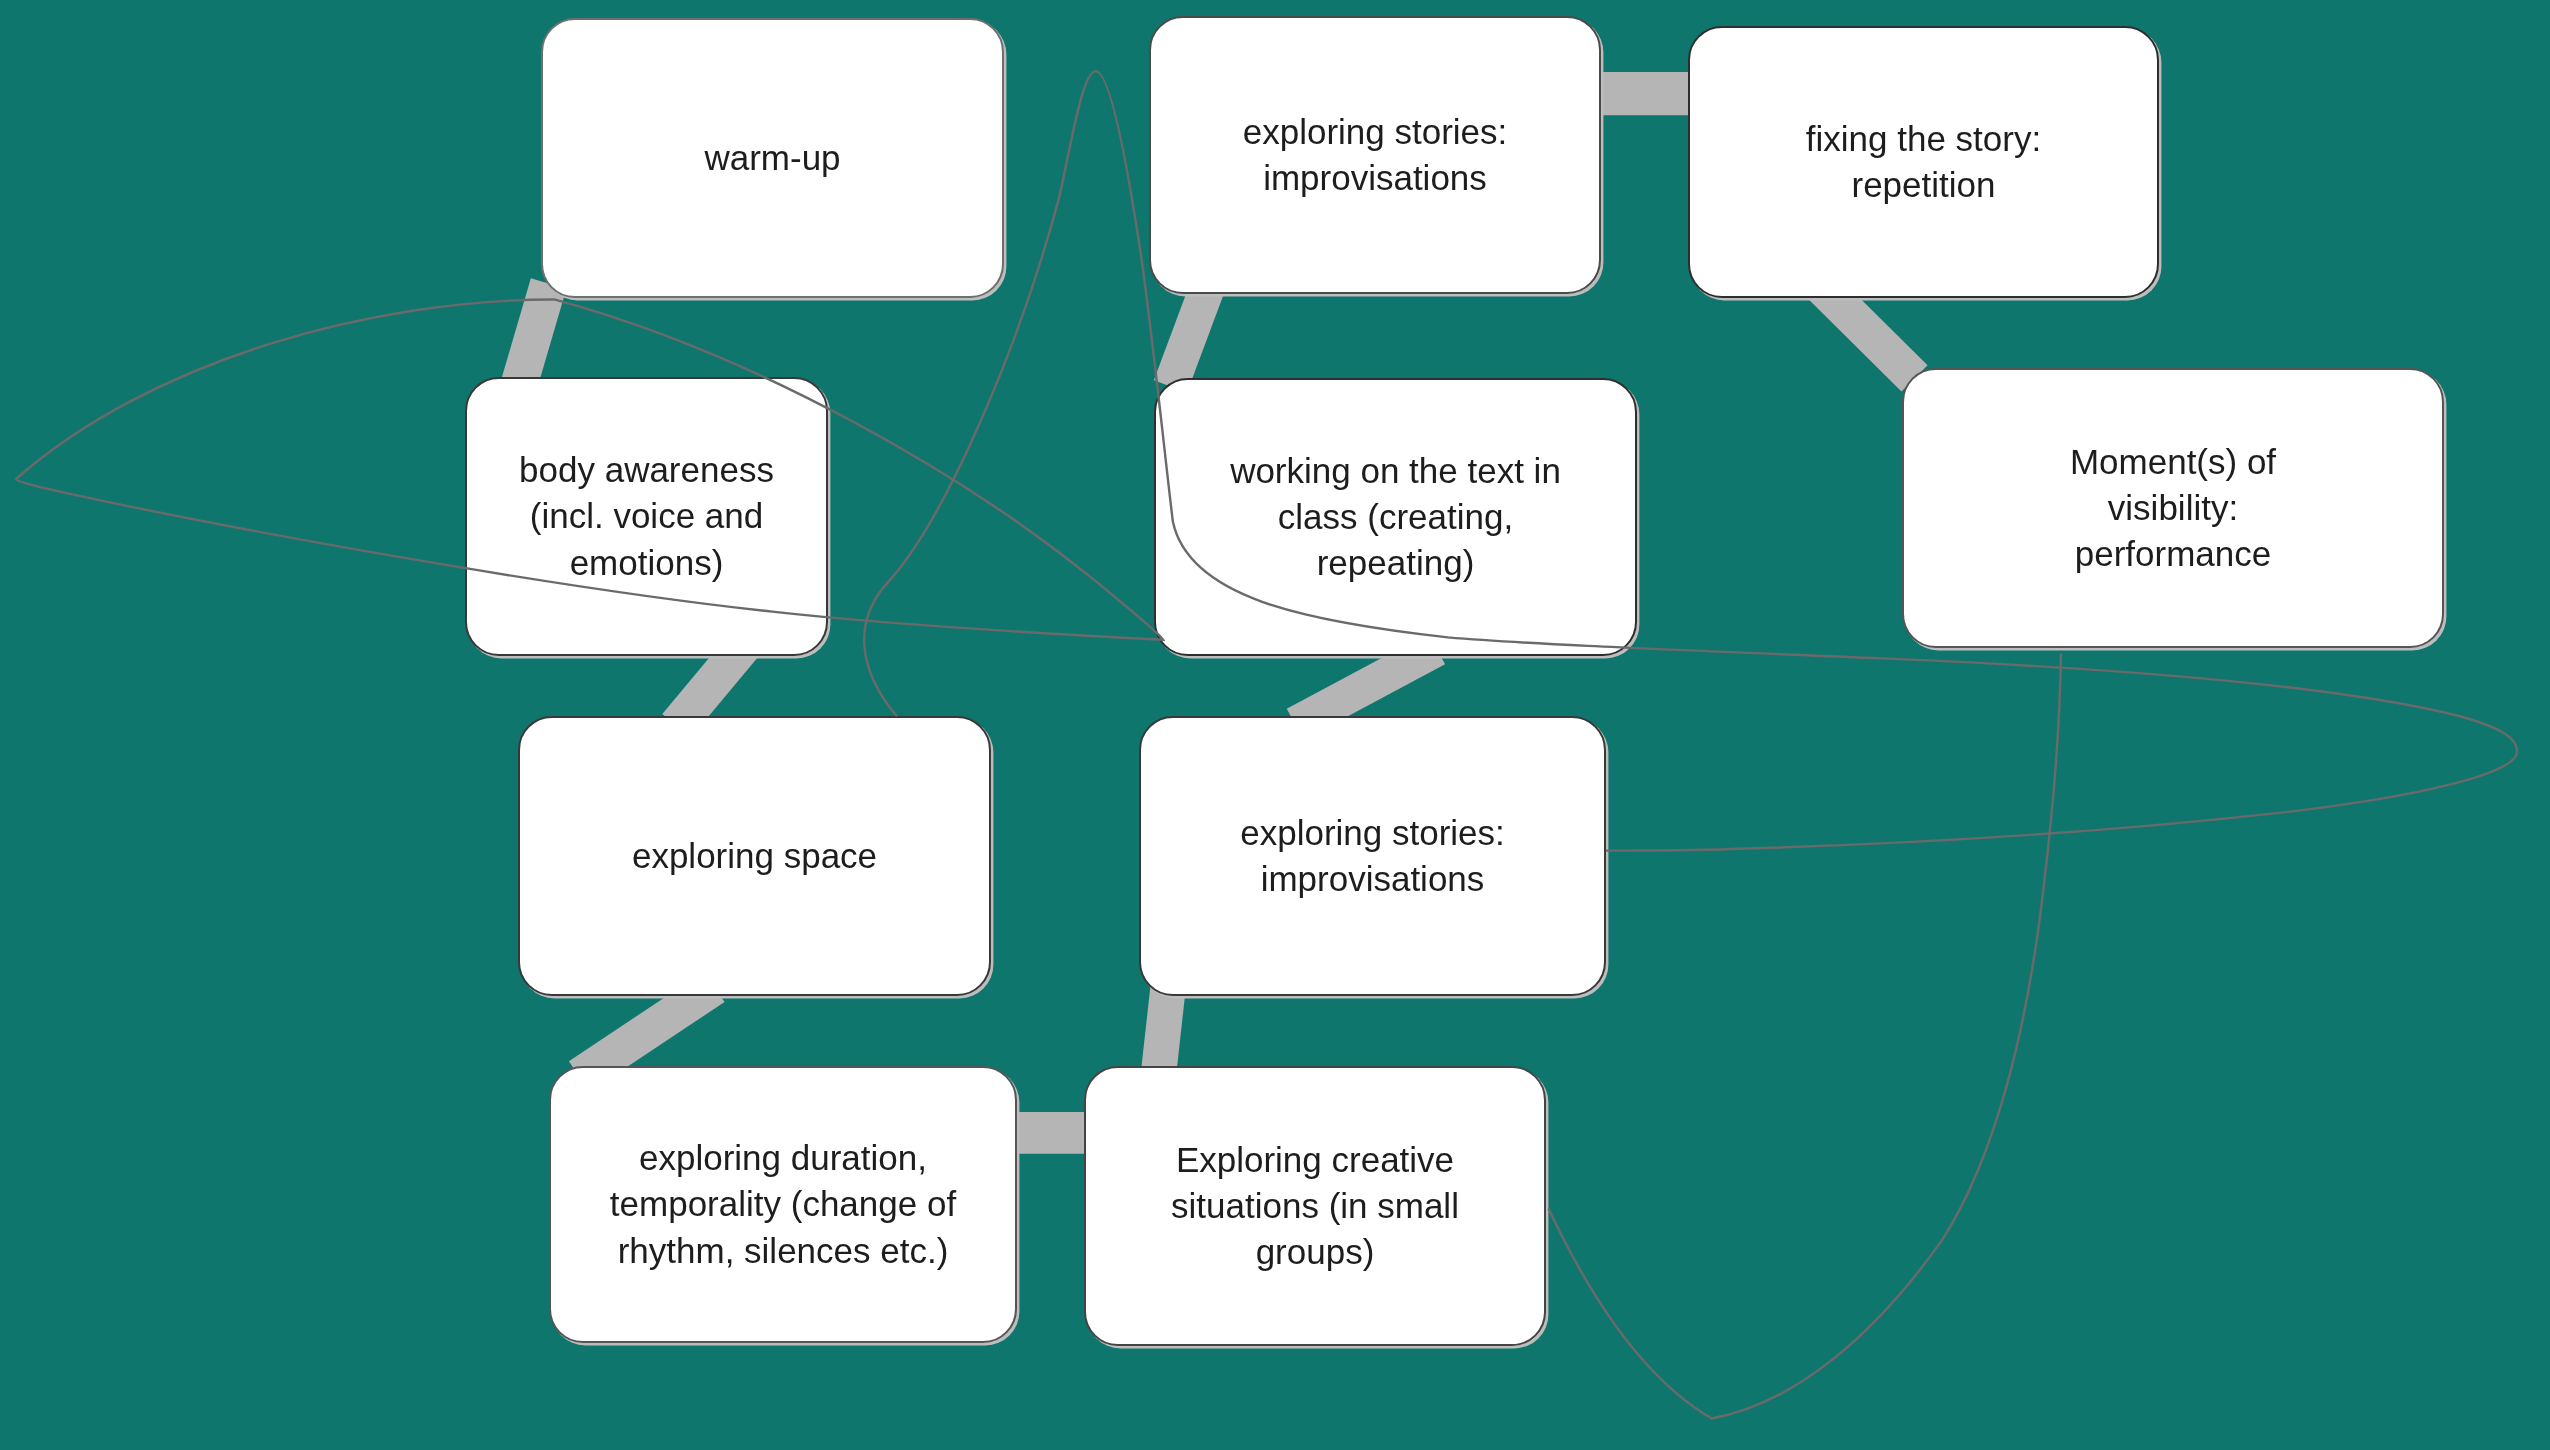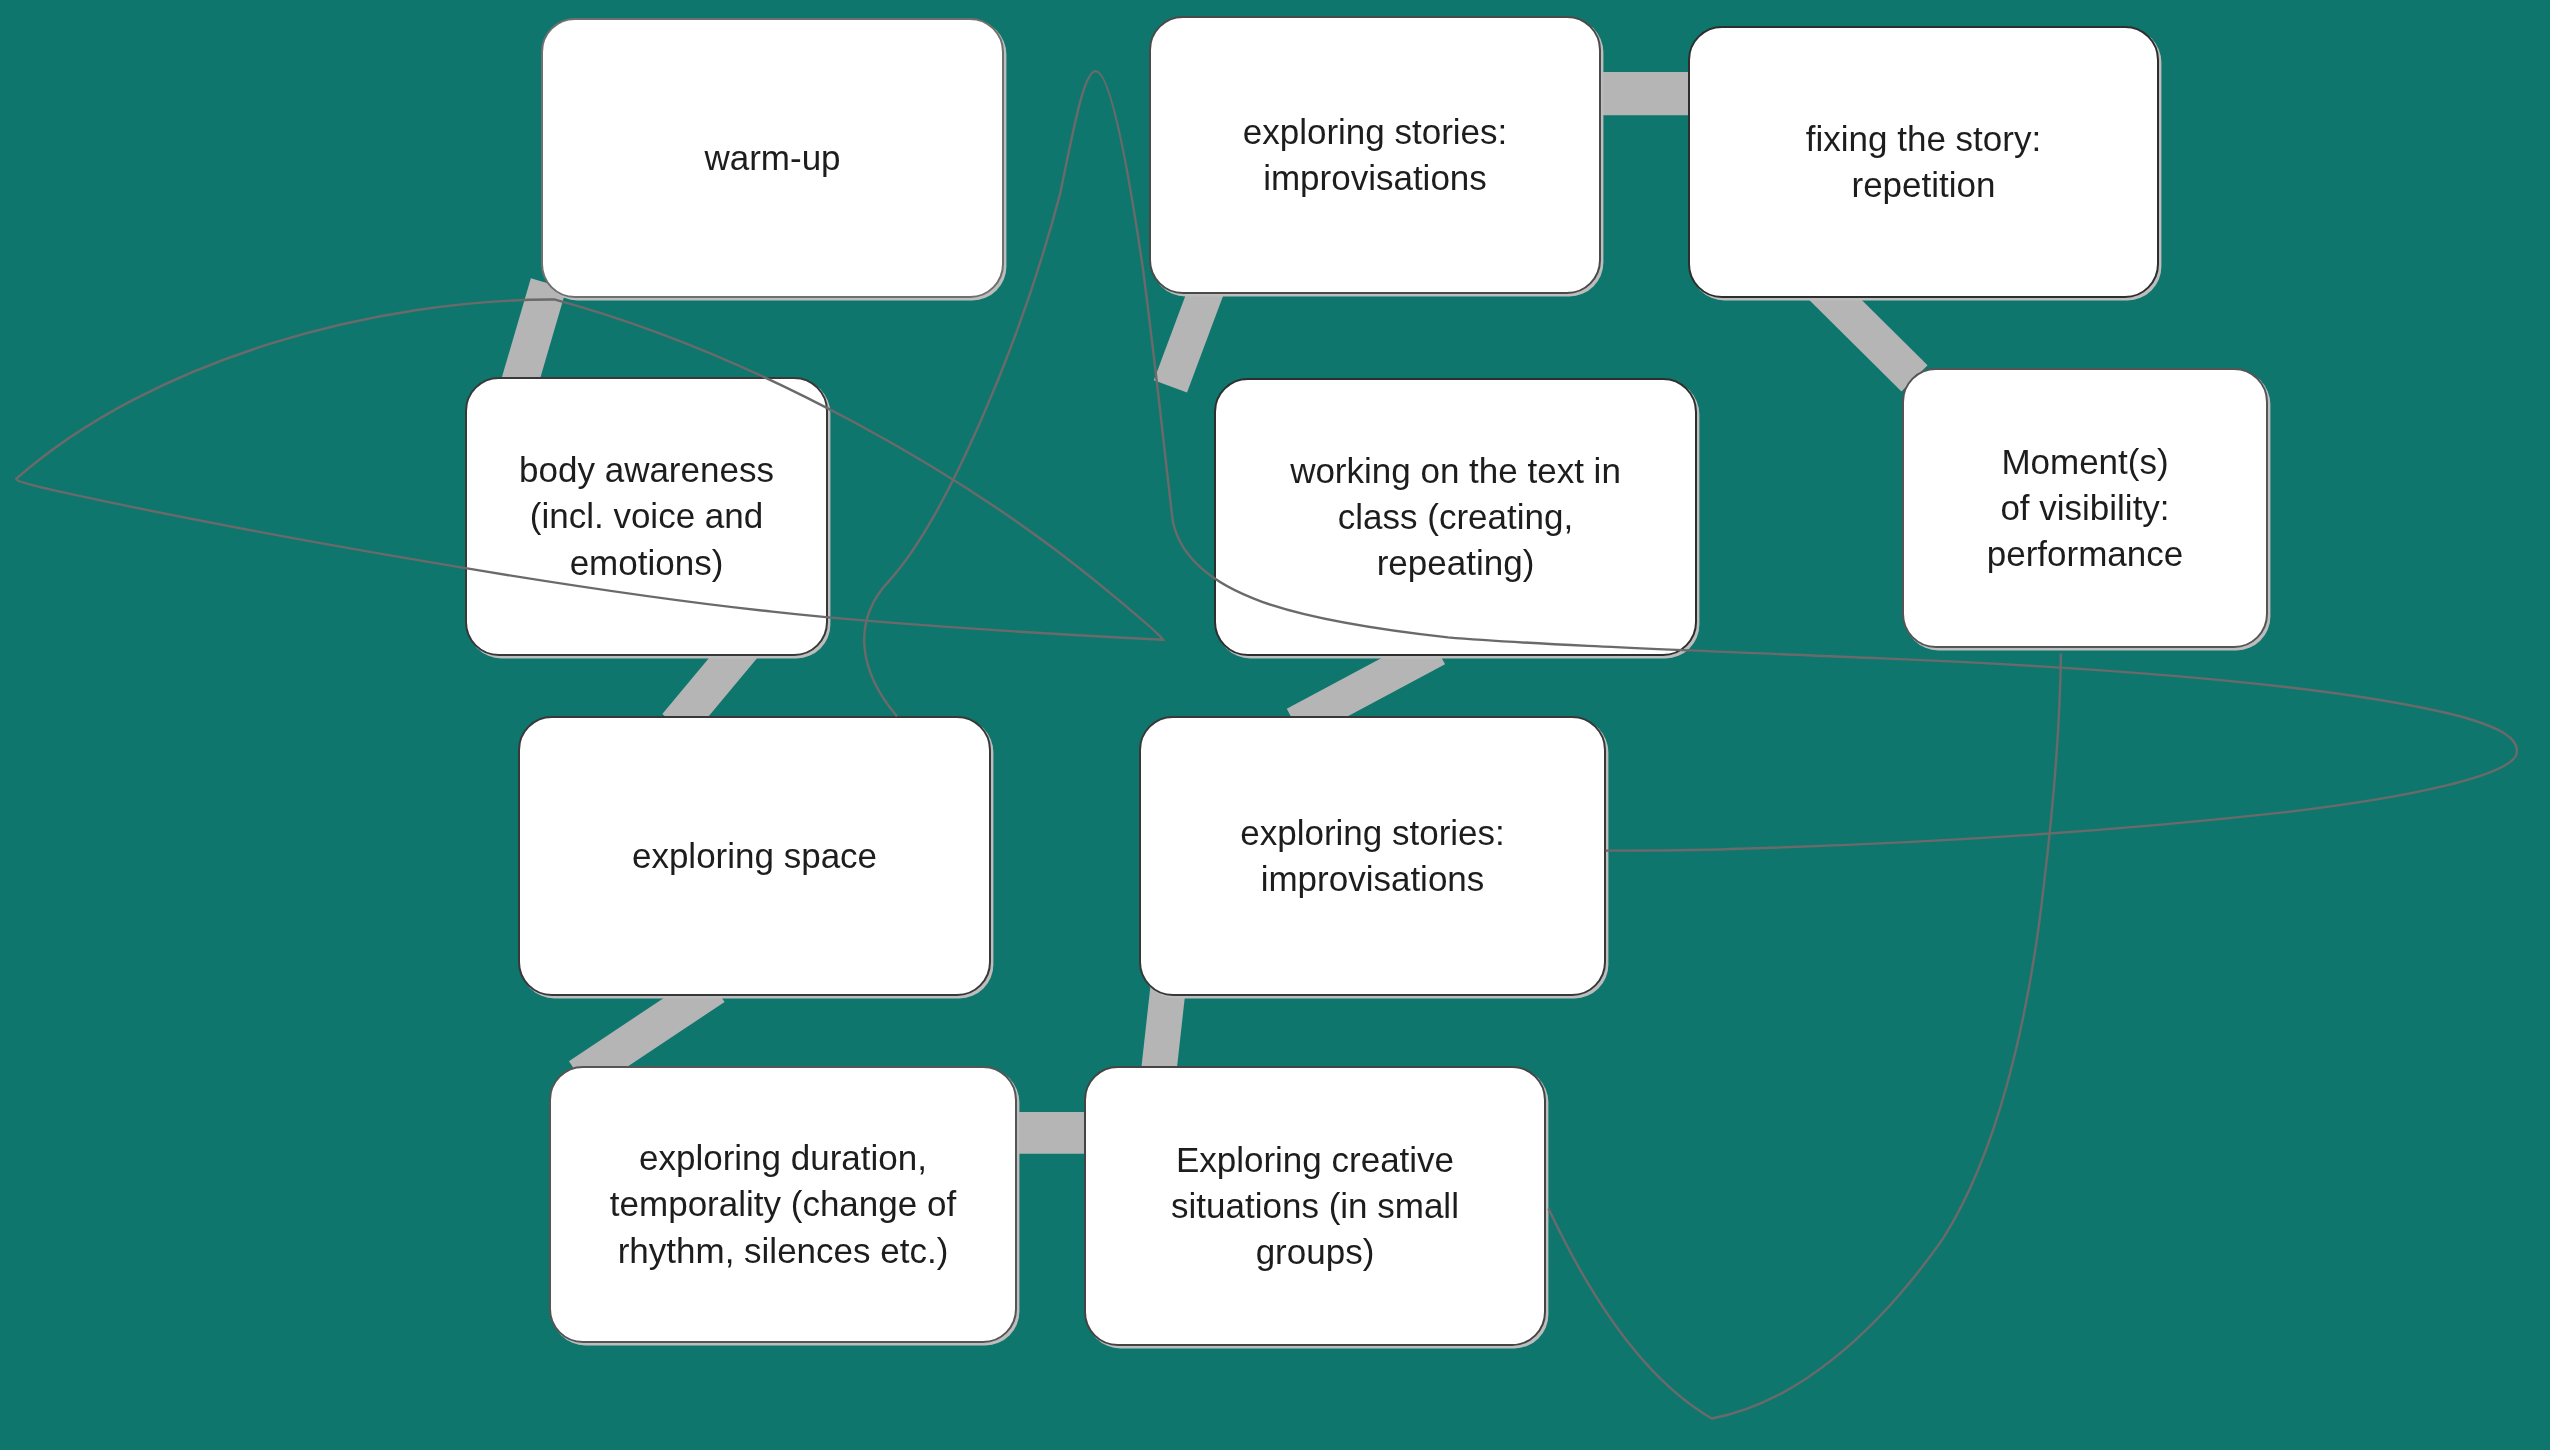--- a/index.html
+++ b/index.html
@@ -55,24 +55,24 @@
       </div>
       <div class="node" style="left: 1149px; top: 16px; width: 452px; height: 278px; padding: 8px 44px; border-color: rgb(74, 74, 74);">
         <span>exploring stories: improvisations</span>
       </div>
       <div class="node" style="left: 1688px; top: 26px; width: 471px; height: 272px; padding: 8px 48px; border-color: rgb(46, 46, 46);">
         <span>fixing  the story: repetition</span>
       </div>
       <div class="node" style="left: 465px; top: 377px; width: 363px; height: 279px; padding: 8px 50px; border-color: rgb(56, 56, 56);">
         <span>body awareness (incl. voice and emotions)</span>
       </div>
-      <div class="node" style="left: 1214px; top: 378px; width: 483px; height: 278px; padding: 8px 55px; border-color: rgb(46, 46, 46); justify-content: center;">
+      <div class="node" style="left: 1154px; top: 378px; width: 483px; height: 278px; padding: 8px 55px; border-color: rgb(46, 46, 46); justify-content: center;">
         <span>working on the text in class (creating, repeating)</span>
       </div>
-      <div class="node" style="left: 1902px; top: 368px; width: 366px; height: 280px; padding: 8px 101px; border-color: rgb(85, 85, 85);">
+      <div class="node" style="left: 1902px; top: 368px; width: 542px; height: 280px; padding: 8px 101px; border-color: rgb(85, 85, 85);">
         <span>Moment(s) of visibility: performance</span>
       </div>
       <div class="node" style="left: 518px; top: 716px; width: 473px; height: 280px; padding: 8px 48px; border-color: rgb(56, 56, 56);">
         <span>exploring space</span>
       </div>
       <div class="node" style="left: 1139px; top: 716px; width: 467px; height: 280px; padding: 8px 48px; border-color: rgb(56, 56, 56);">
         <span>exploring stories: improvisations</span>
       </div>
       <div class="node" style="left: 509px; top: 1066px; width: 468px; height: 277px; padding: 8px 31px; border-color: rgb(85, 85, 85); margin-left: 40px;">
         <span>exploring duration, temporality (change of rhythm, silences etc.)</span>

